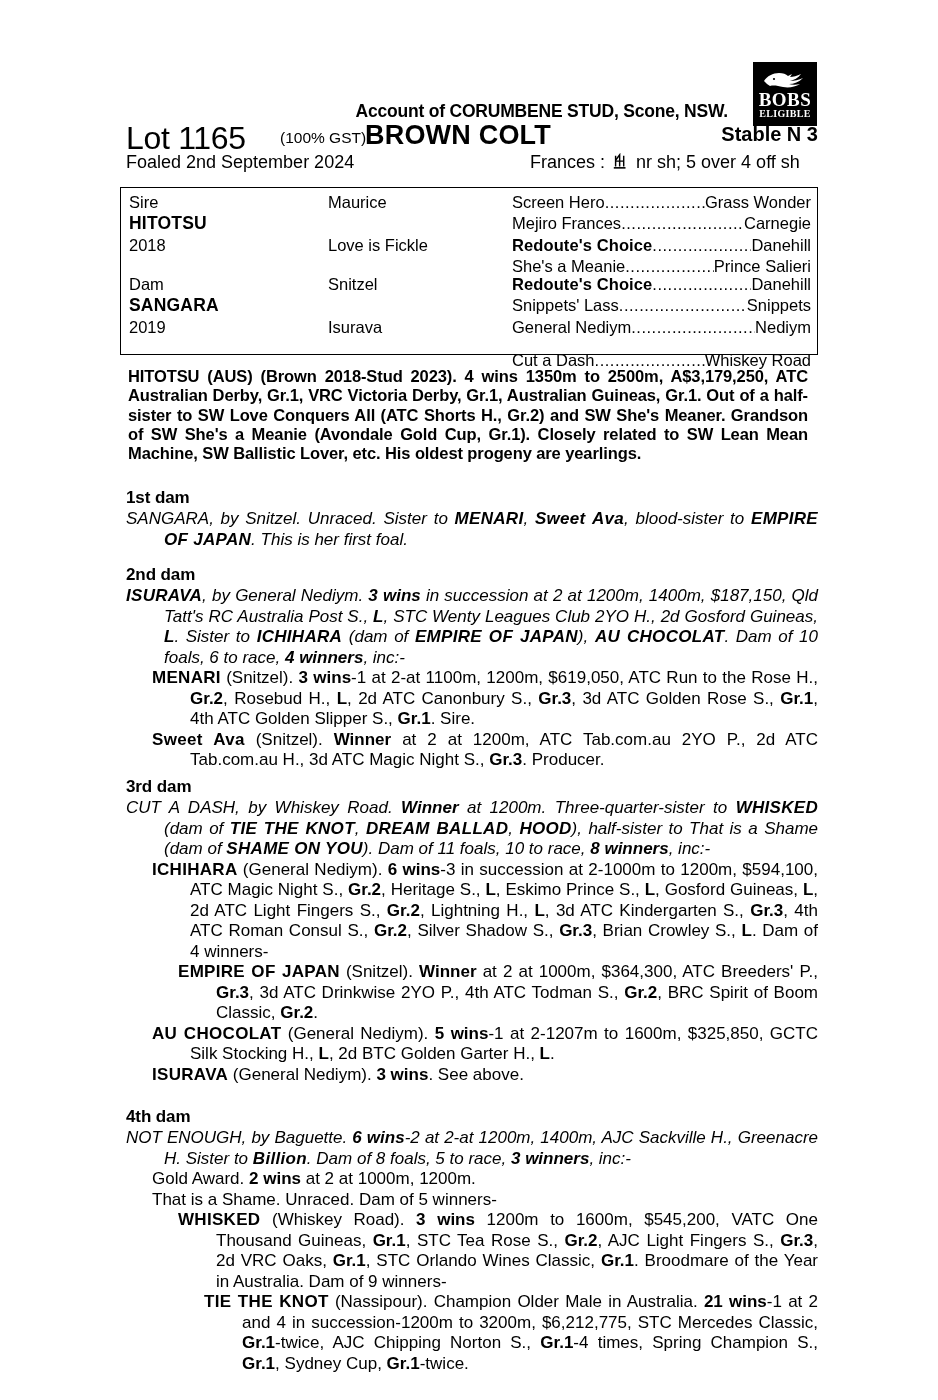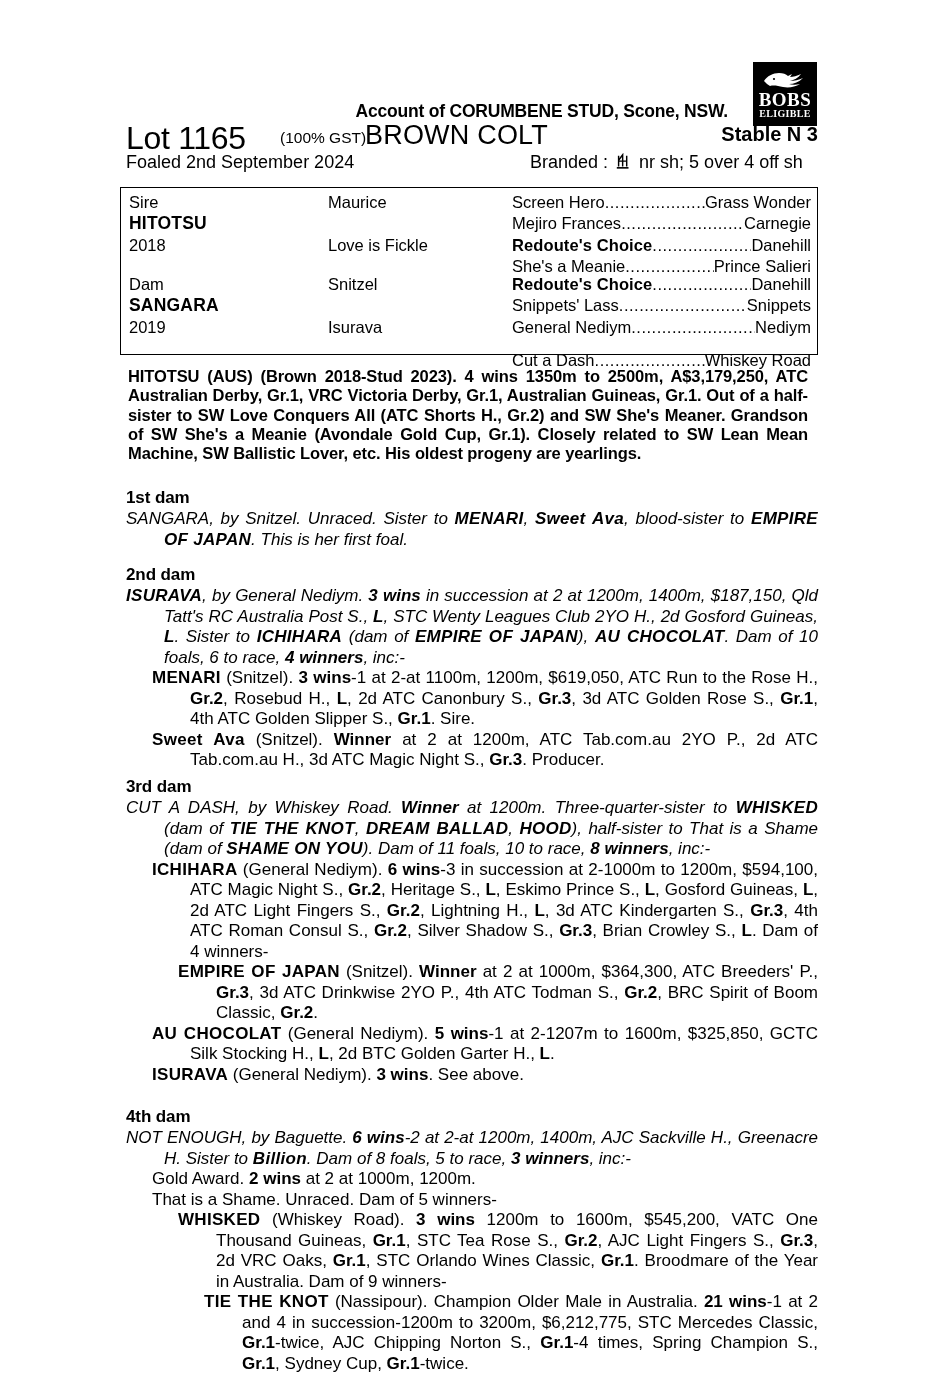--- a/index.html
+++ b/index.html
@@ -95,21 +95,21 @@
     left: 154px;
     top: 9px;
     font-size: 15.5px;
     font-weight: normal;
   }
   .colour-sex {
     position: absolute;
     left: 239px;
     top: 0px;
     font-size: 27px;
-    font-weight: normal;
+    font-weight: bold;
     letter-spacing: 0.2px;
   }
   .stable {
     position: absolute;
     right: 0;
     top: 3px;
     font-size: 20px;
     font-weight: bold;
   }
 
@@ -239,21 +239,21 @@
   <div class="lot-row">
     <span class="lot-number">Lot 1165</span>
     <span class="lot-gst">(100% GST)</span>
     <span class="colour-sex">BROWN COLT</span>
     <span class="stable">Stable N 3</span>
   </div>
 
   <div class="foaled-row">
     <span class="foaled-text">Foaled 2nd September 2024</span>
     <span class="branded-block">
-      <span>Branded :</span>
+      <span>Frances :</span>
       <svg class="brand-glyph" viewBox="0 0 20 20" xmlns="http://www.w3.org/2000/svg">
         <path fill="none" stroke="#000000" stroke-width="1.6" d="M4 3 L4 15 M13 3 L13 15 M4 9 L13 9"></path>
         <path fill="none" stroke="#000000" stroke-width="1.6" d="M4 8 L8.5 2 L8.5 15"></path>
         <path fill="none" stroke="#000000" stroke-width="1.8" d="M2 16.5 L15 16.5"></path>
       </svg>
       <span>nr sh; 5 over 4 off sh</span>
     </span>
   </div>
 
   <div class="ped-table">

